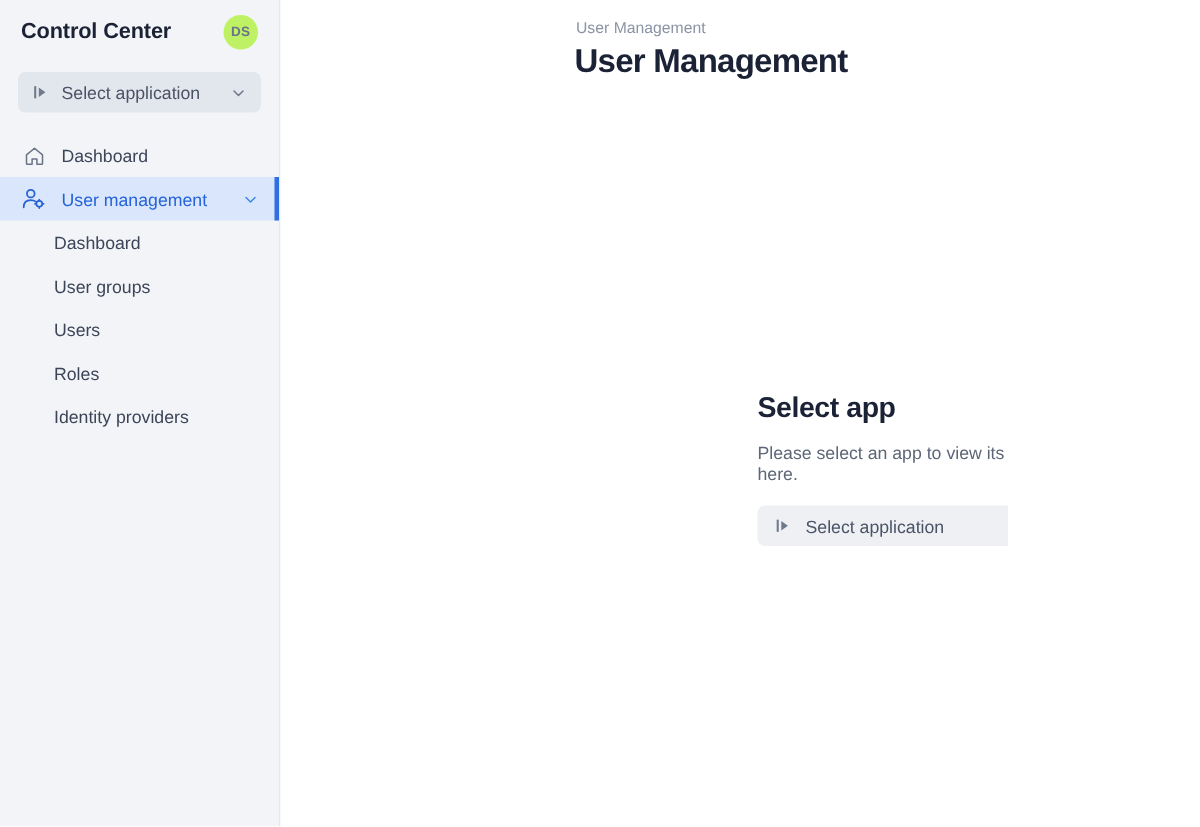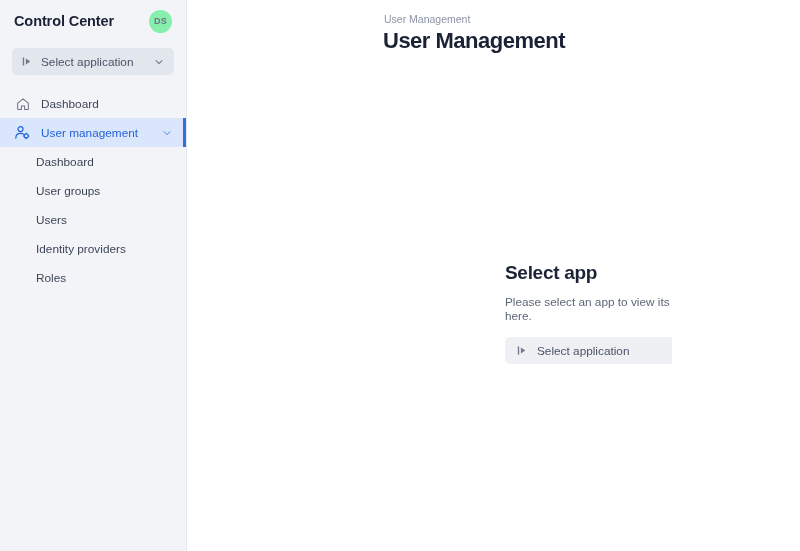--- a/index.html
+++ b/index.html
@@ -23,21 +23,21 @@
   .sidebar-header {
     display: flex; align-items: center; justify-content: space-between;
     padding: 0 14px; height: 42px; margin-top: 0;
   }
   .brand {
     font-size: 14.5px; font-weight: bold; color: #1b2235;
     letter-spacing: -0.1px; white-space: nowrap;
   }
   .avatar {
     width: 23px; height: 23px; border-radius: 50%;
-    background: #86efac; color: #6b7487;
+    background: #bef264; color: #6b7487;
     font-size: 9px; font-weight: bold;
     display: flex; align-items: center; justify-content: center;
     letter-spacing: 0.2px; flex: 0 0 23px;
   }
 
   .app-select {
     margin: 6px 12px 0 12px;
     height: 27px;
     background: #e2e6ed;
     border-radius: 5px;
@@ -181,24 +181,24 @@
       <div class="sub-item">
         <span class="txt">Dashboard</span>
       </div>
       <div class="sub-item">
         <span class="txt">User groups</span>
       </div>
       <div class="sub-item">
         <span class="txt">Users</span>
       </div>
       <div class="sub-item">
+        <span class="txt">Roles</span>
+      </div>
+      <div class="sub-item">
         <span class="txt">Identity providers</span>
-      </div>
-      <div class="sub-item">
-        <span class="txt">Roles</span>
       </div>
 
 
     </nav>
   </aside>
 
   <main class="main">
 
     <div class="breadcrumb">User Management</div>
     <h1 class="page-title">User Management</h1>

